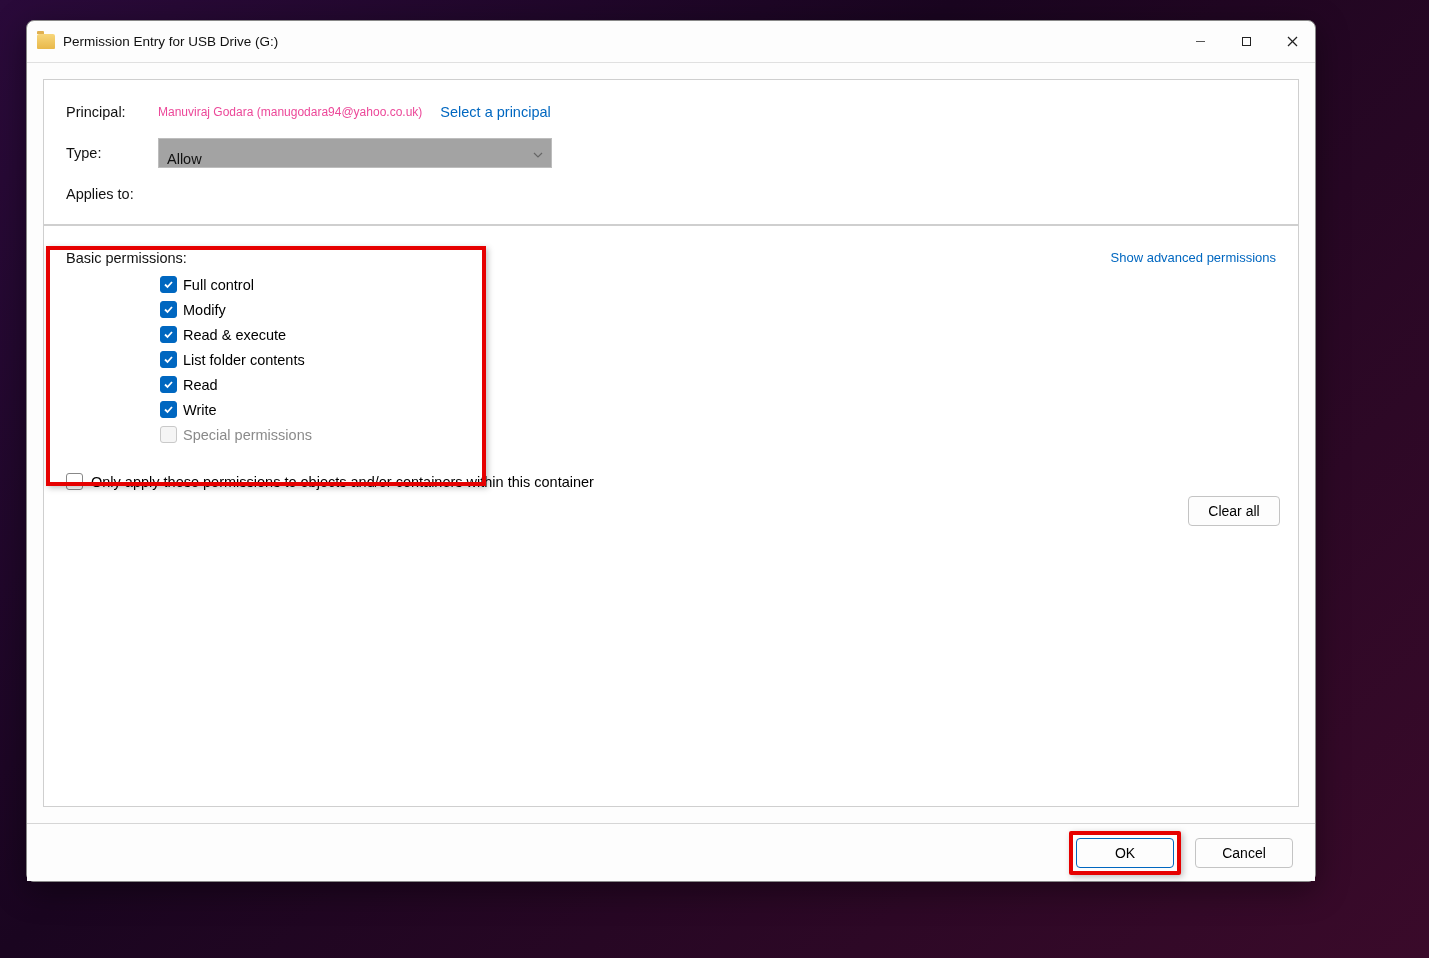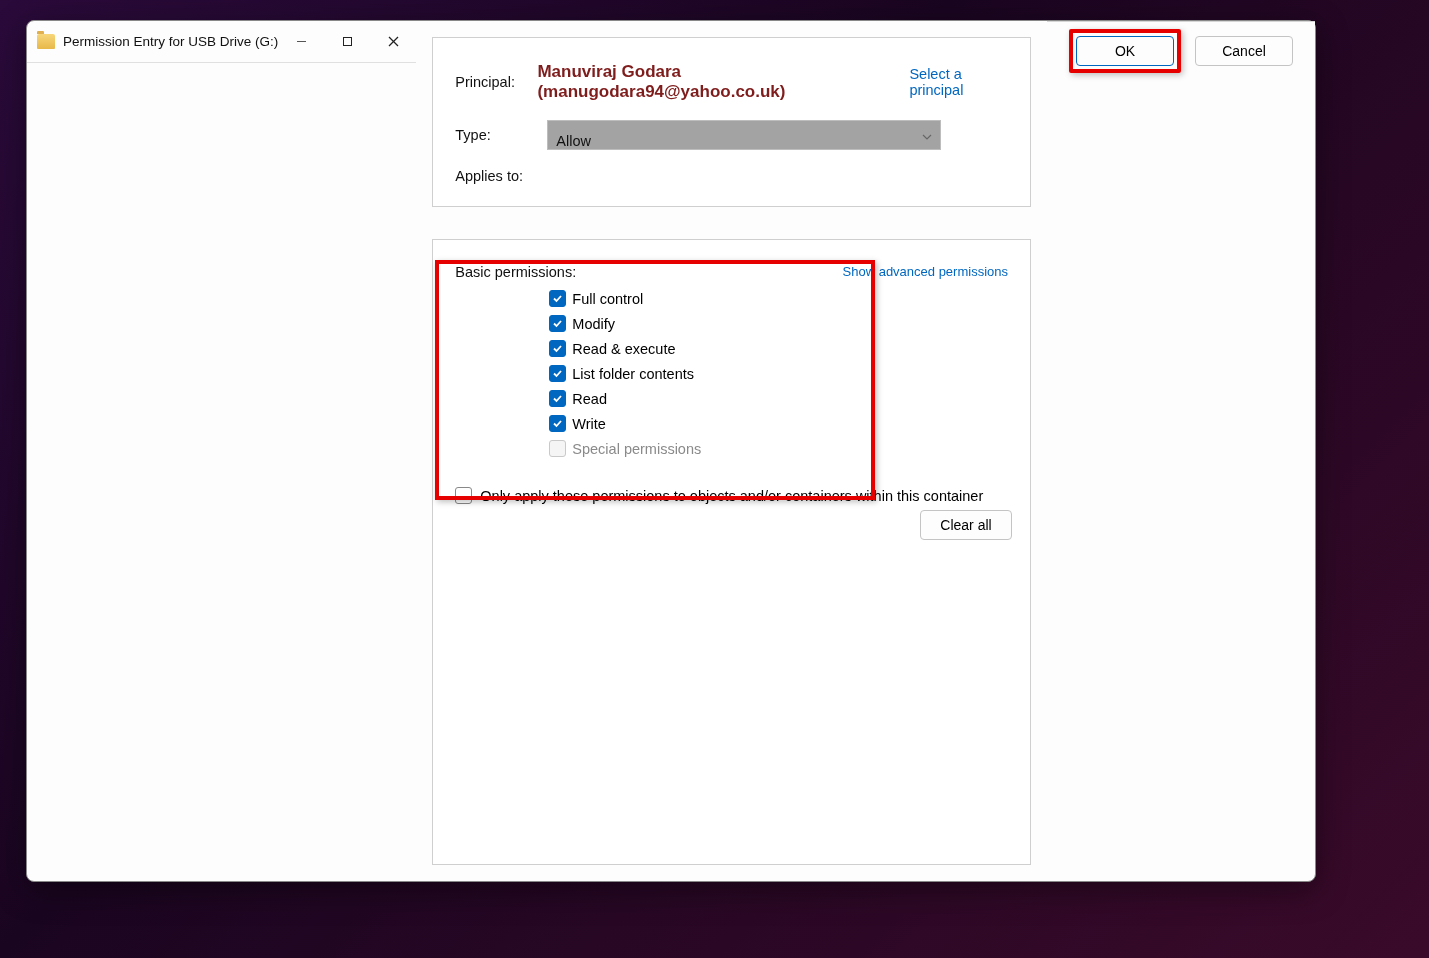--- a/index.html
+++ b/index.html
@@ -15,21 +15,21 @@
     .window {
       position: absolute;
       top: 20px;
       left: 26px;
       width: 1290px;
       height: 862px;
       background: #fdfdfd;
       border: 1px solid #888;
       border-radius: 8px;
       display: flex;
-      flex-direction: row;
+      flex-direction: column;
       box-shadow: 0 8px 32px rgba(0,0,0,0.4);
     }
     .titlebar {
       height: 42px;
       display: flex;
       align-items: center;
       padding: 0 0 0 10px;
       border-bottom: 1px solid #e0e0e0;
     }
     .titlebar .folder-icon {
@@ -54,39 +54,38 @@
       display: flex; align-items: center; justify-content: center;
       color: #222;
     }
     .win-btn svg { width: 11px; height: 11px; }
 
     .content {
       flex: 1;
       padding: 16px;
       display: flex;
       flex-direction: column;
-      gap: 32px;
       overflow: hidden;
     }
 
     .panel {
       border: 1px solid #cfcfcf;
       background: #ffffff;
       padding: 24px 22px 22px 22px;
     }
     .panel.top { }
     .panel.perm {
       flex: 1;
       position: relative;
     }
 
     .row { display: flex; align-items: center; margin-bottom: 18px; }
     .row:last-child { margin-bottom: 0; }
     .row .lbl { width: 92px; color: #111; font-size: 14.5px; }
-    .principal-val { font-size: 17px; color: #7f1d1d; font-weight: bold; }
+    .principal-val { font-size: 12px; color: #ec4899; }
     .link { color: #0067c0; margin-left: 18px; font-size: 14.5px; cursor: pointer; }
 
     .select {
       width: 394px;
       height: 30px;
       border: 1px solid #bdbdbd;
       background: #a3a3a3;
       padding: 0 28px 0 8px;
       font-size: 14.5px;
       color: #111;

